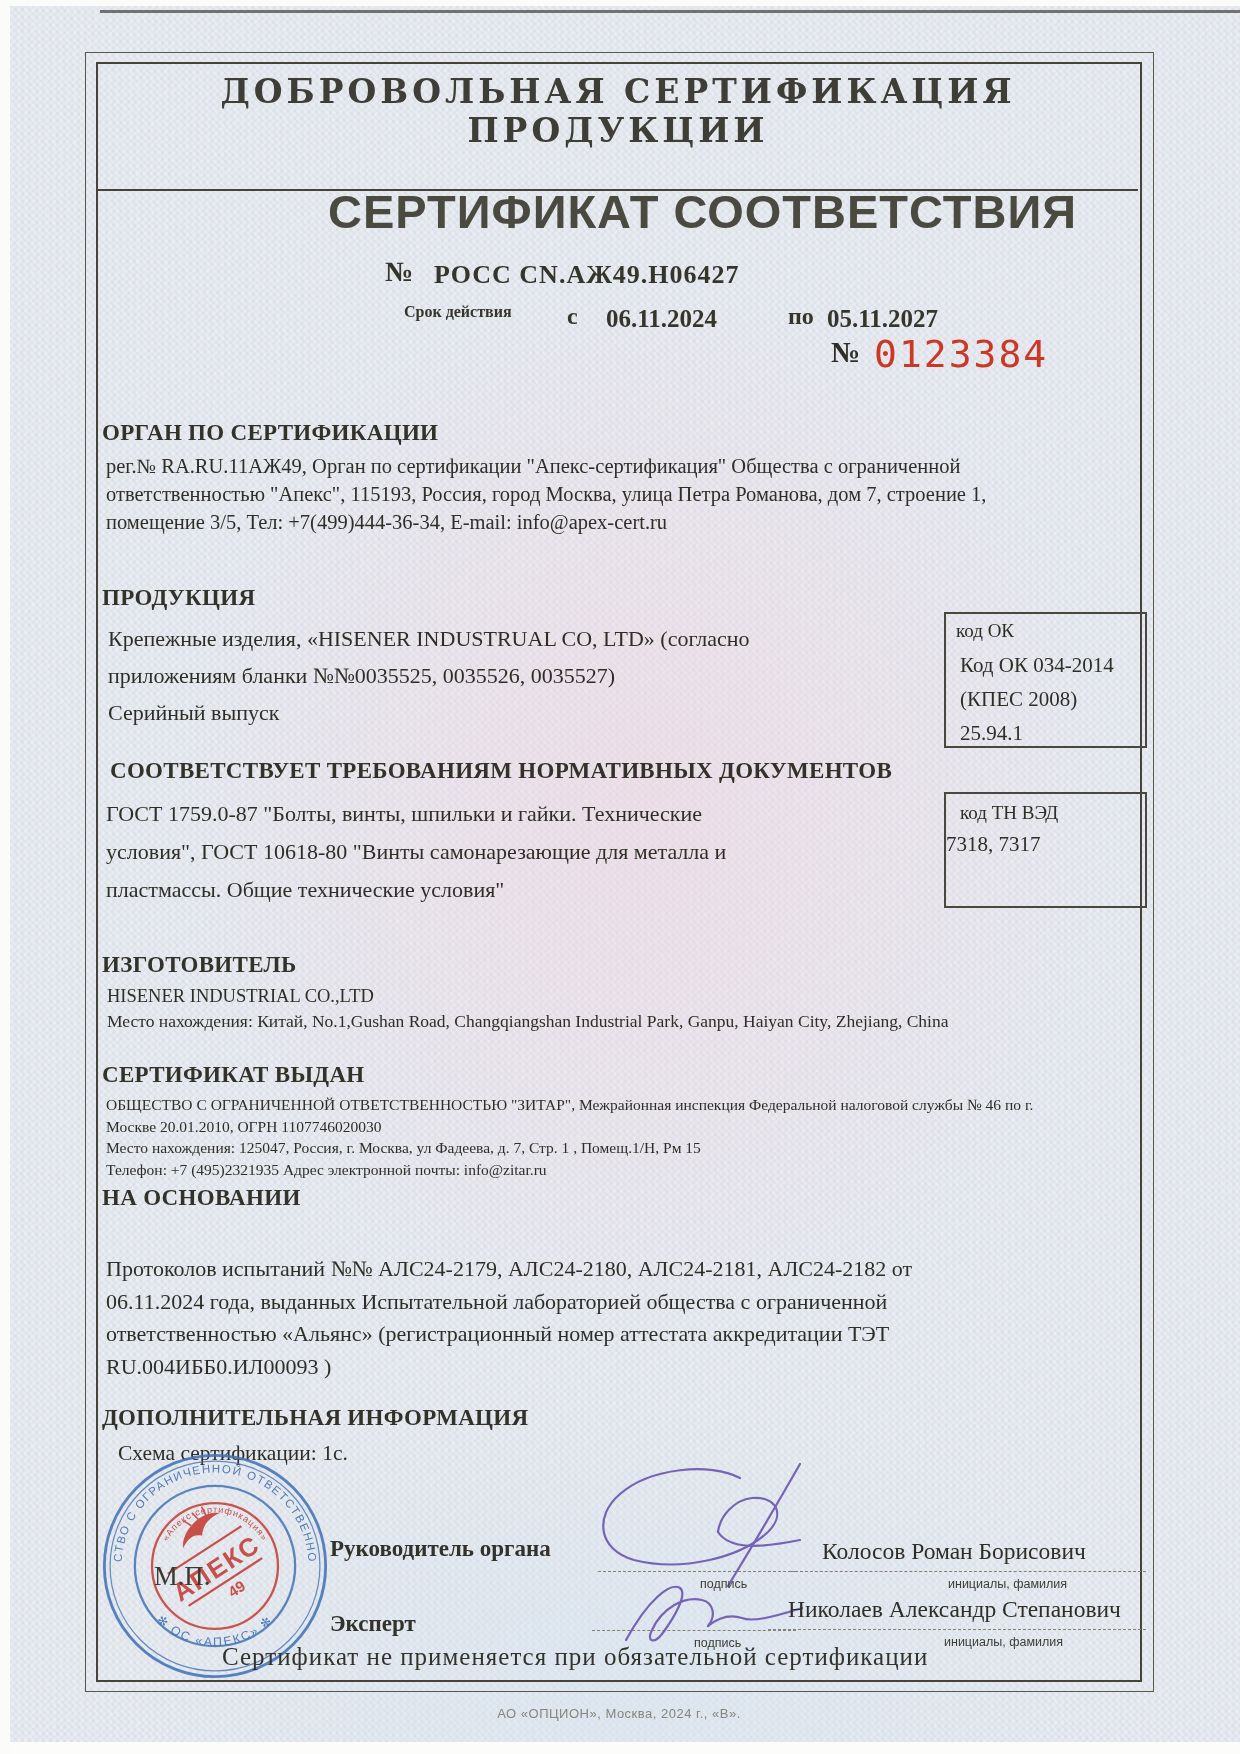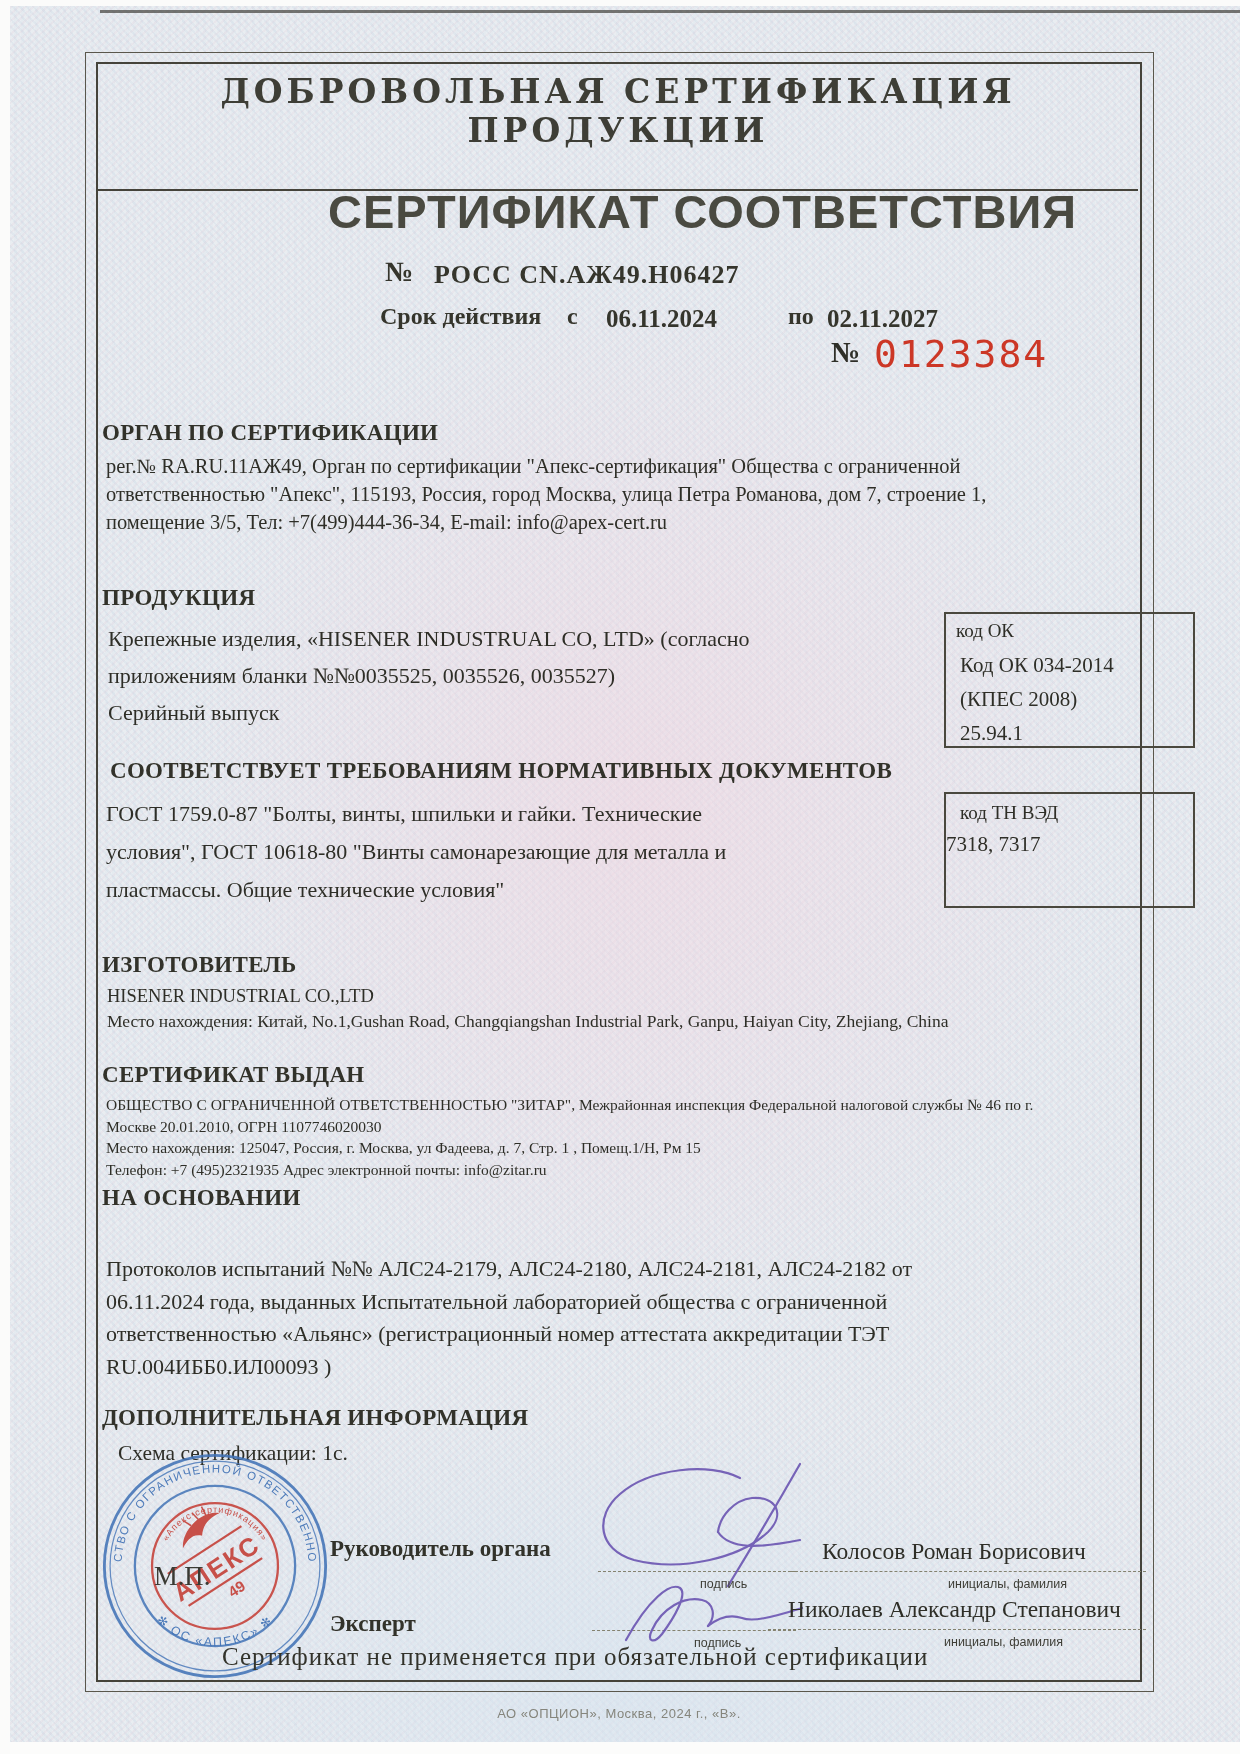--- a/index.html
+++ b/index.html
@@ -22,36 +22,36 @@
   .frame-inner{left:96px;top:62px;width:1042px;height:1616px;border:2px solid #45433a;}
   .band-sep{left:98px;top:189px;width:1040px;height:2px;background:#45433a;}
 
   .band-title{left:98px;top:72px;width:1040px;text-align:center;
     font-family:"DejaVu Serif",serif;font-weight:bold;font-size:33px;letter-spacing:4px;color:#3e3e36;}
   .cert-title{left:328px;top:184px;font-family:"Liberation Sans",sans-serif;font-weight:bold;
     font-size:47px;letter-spacing:1px;color:#4a4a41;}
 
   .cert-no-label{left:385px;top:256px;font-size:28px;font-weight:bold;}
   .cert-no{left:434px;top:260px;font-size:26px;font-weight:bold;letter-spacing:1px;}
-  .validity-label{left:380px;top:303px;font-size:24px;font-weight:bold;}
+  .validity-label{left:404px;top:303px;font-size:16px;font-weight:bold;}
   .validity-from-label{left:567px;top:303px;font-size:24px;font-weight:bold;}
   .validity-from{left:606px;top:305px;font-size:25px;font-weight:bold;}
   .validity-to-label{left:788px;top:303px;font-size:24px;font-weight:bold;}
   .validity-to{left:827px;top:305px;font-size:25px;font-weight:bold;}
   .blank-no-label{left:831px;top:336px;font-size:29px;font-weight:bold;color:#2f2f28;}
   .blank-no{left:874px;top:332px;font-family:"DejaVu Sans Mono",monospace;font-size:38px;
     color:#cc3726;letter-spacing:2px;}
 
   .h{font-weight:bold;font-size:23px;letter-spacing:.3px;color:#32322a;}
   .h-organ{left:102px;top:420px;}
   .body-organ{left:106px;top:452px;font-size:20.5px;line-height:28px;color:#2e2e27;}
   .h-production{left:102px;top:585px;}
   .body-production{left:108px;top:620px;font-size:22px;line-height:37px;color:#2e2e27;}
 
-  .code-box{border:2px solid #4a483e;color:#2e2e27;padding-left:48px;}
+  .code-box{border:2px solid #4a483e;color:#2e2e27;}
   .box-ok{left:944px;top:612px;width:199px;height:132px;}
   .box-ok .lbl{position:absolute;left:10px;top:6px;font-size:19px;}
   .box-ok .vals{position:absolute;left:14px;top:34px;font-size:21px;line-height:34px;}
   .box-tnved{left:944px;top:792px;width:199px;height:112px;}
   .box-tnved .lbl{position:absolute;left:14px;top:8px;font-size:19px;}
   .box-tnved .val{position:absolute;left:0;top:38px;width:100%;text-align:left;font-size:21px;}
 
   .h-conformity{left:110px;top:758px;}
   .body-conformity{left:106px;top:795px;font-size:22px;line-height:38px;color:#2e2e27;}
   .h-manufacturer{left:102px;top:952px;}
@@ -99,21 +99,21 @@
 
   <div class="abs band-title">ДОБРОВОЛЬНАЯ СЕРТИФИКАЦИЯ ПРОДУКЦИИ</div>
   <div class="abs cert-title">СЕРТИФИКАТ СООТВЕТСТВИЯ</div>
 
   <span class="abs cert-no-label">№</span>
   <span class="abs cert-no">РОСС CN.АЖ49.Н06427</span>
   <span class="abs validity-label">Срок действия</span>
   <span class="abs validity-from-label">с</span>
   <span class="abs validity-from">06.11.2024</span>
   <span class="abs validity-to-label">по</span>
-  <span class="abs validity-to">02.11.2027</span>
+  <span class="abs validity-to">05.11.2027</span>
   <span class="abs blank-no-label">№</span>
   <span class="abs blank-no">0123384</span>
 
   <div class="abs h h-organ">ОРГАН ПО СЕРТИФИКАЦИИ</div>
   <div class="abs body-organ">
     <div>рег.№ RA.RU.11АЖ49, Орган по сертификации "Апекс-сертификация" Общества с ограниченной</div>
     <div>ответственностью "Апекс", 115193, Россия, город Москва, улица Петра Романова, дом 7, строение 1,</div>
     <div>помещение 3/5, Тел: +7(499)444-36-34, E-mail: info@apex-cert.ru</div>
   </div>
 

